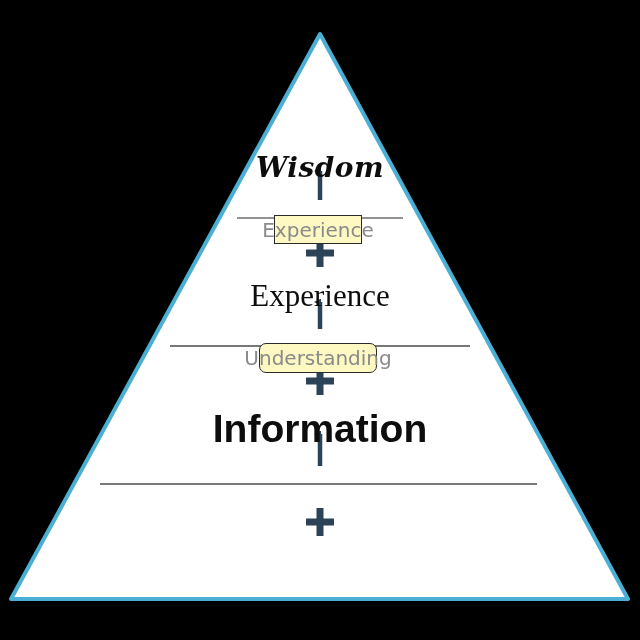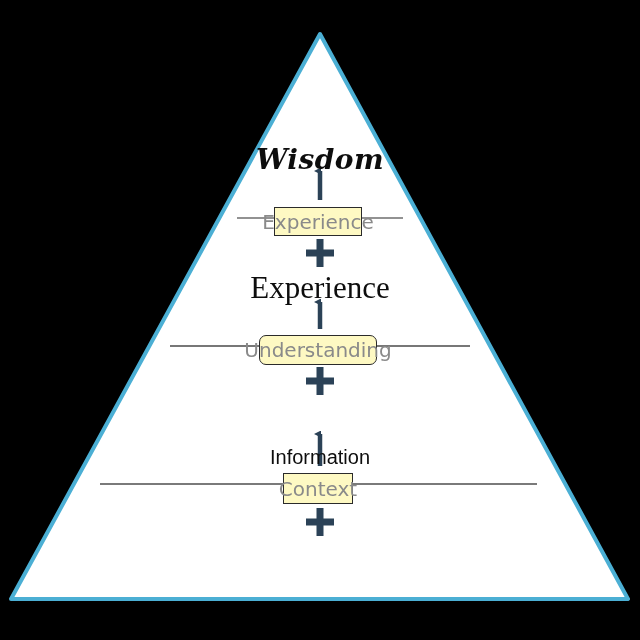--- a/index.html
+++ b/index.html
@@ -20,21 +20,21 @@
   #pyramid-svg {
     position: absolute;
     left: 0;
     top: 0;
     width: 640px;
     height: 640px;
   }
   .overlay {
     position: absolute;
     left: 0;
-    top: 4px;
+    top: 12px;
     width: 640px;
     height: 615px;
     pointer-events: none;
   }
   .tier-label {
     position: absolute;
     width: 100%;
     text-align: center;
     color: #0d0d0d;
     white-space: nowrap;
@@ -49,24 +49,23 @@
     top: 139px;
   }
   .tier-knowledge {
     font-family: "Liberation Serif", serif;
     font-weight: normal;
     font-size: 31px;
     top: 266px;
   }
   .tier-information {
     font-family: "Liberation Sans", sans-serif;
-    font-weight: normal;
-    font-size: 20px;
+    font-weight: bold;
+    font-size: 39px;
     top: 395px;
-    margin-top: 47px;
   }
   .tier-data {
     font-family: "DejaVu Sans Mono", monospace;
     font-weight: bold;
     font-size: 28px;
     letter-spacing: 1px;
     top: 537px;
   }
 
   .connector-box {
@@ -152,16 +151,15 @@
 
     <div class="tier-label tier-knowledge">Experience</div>
 
     <div class="tier-label tier-information">Information</div>
 
 
     <div class="connector-box box-experience">Experience</div>
 
     <div class="connector-box box-understanding">Understanding</div>
 
-    <div class="connector-box box-context">Context</div>
 
   </div>
 </div>
 
 </body></html>

